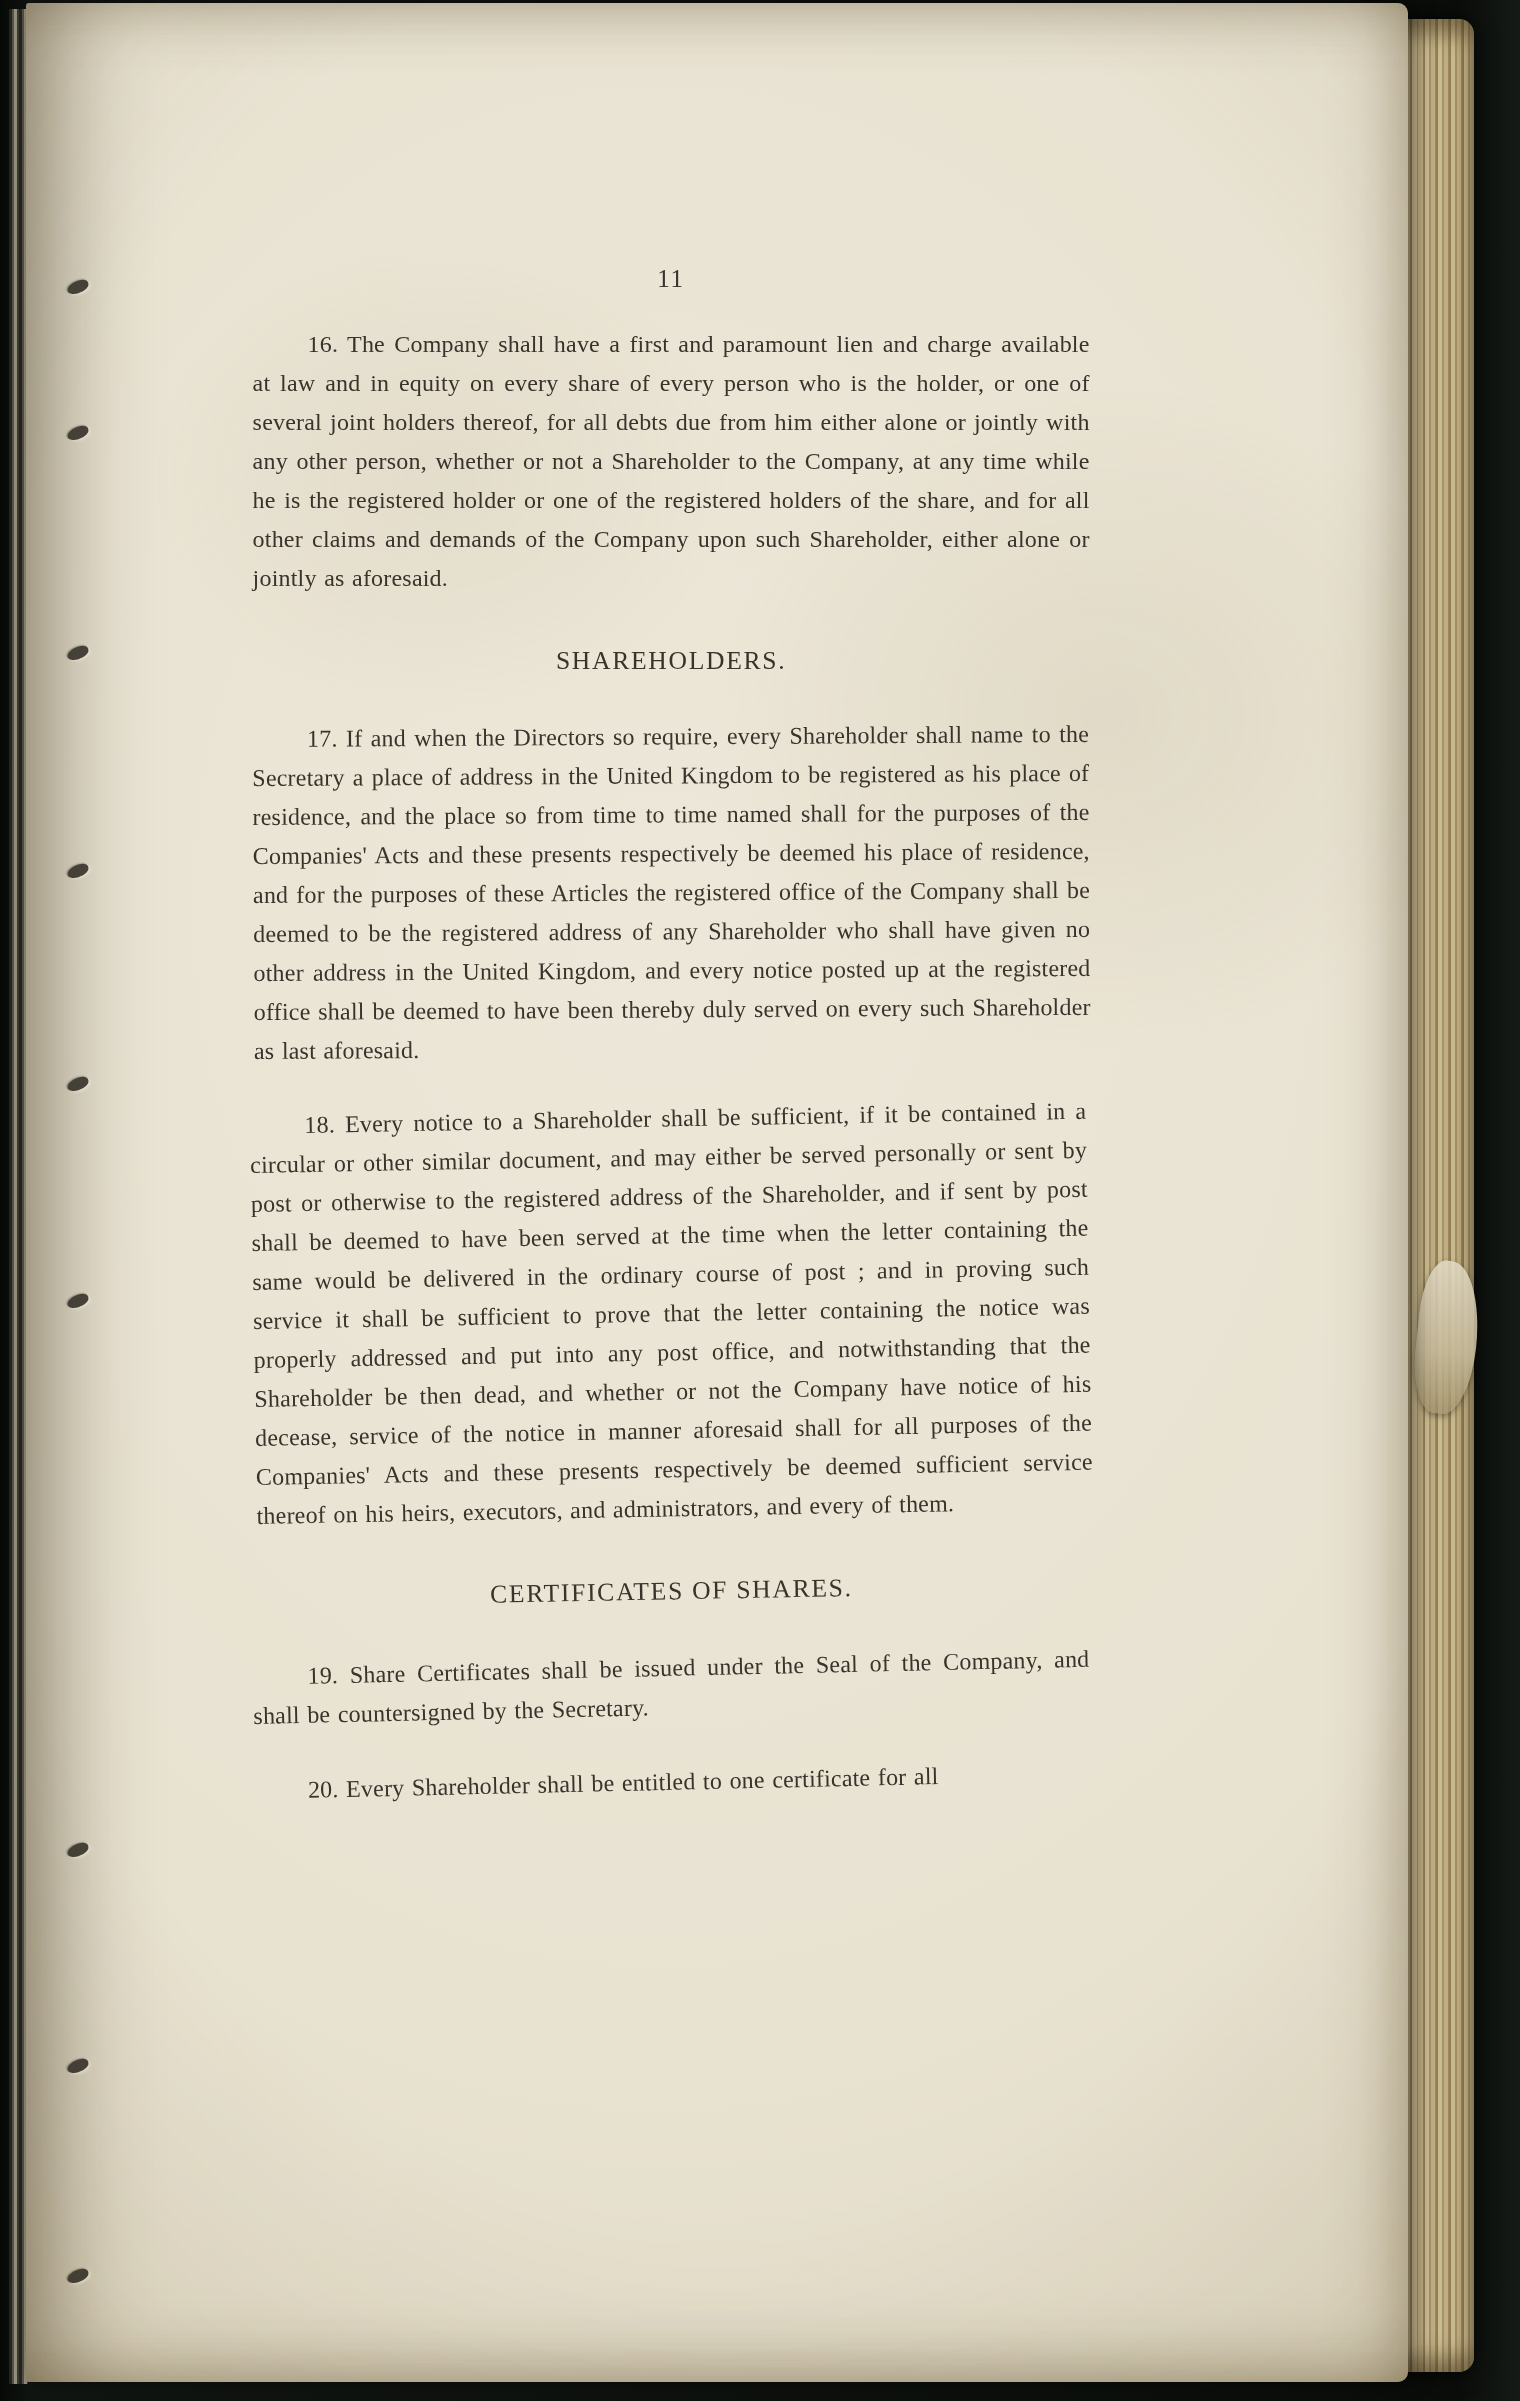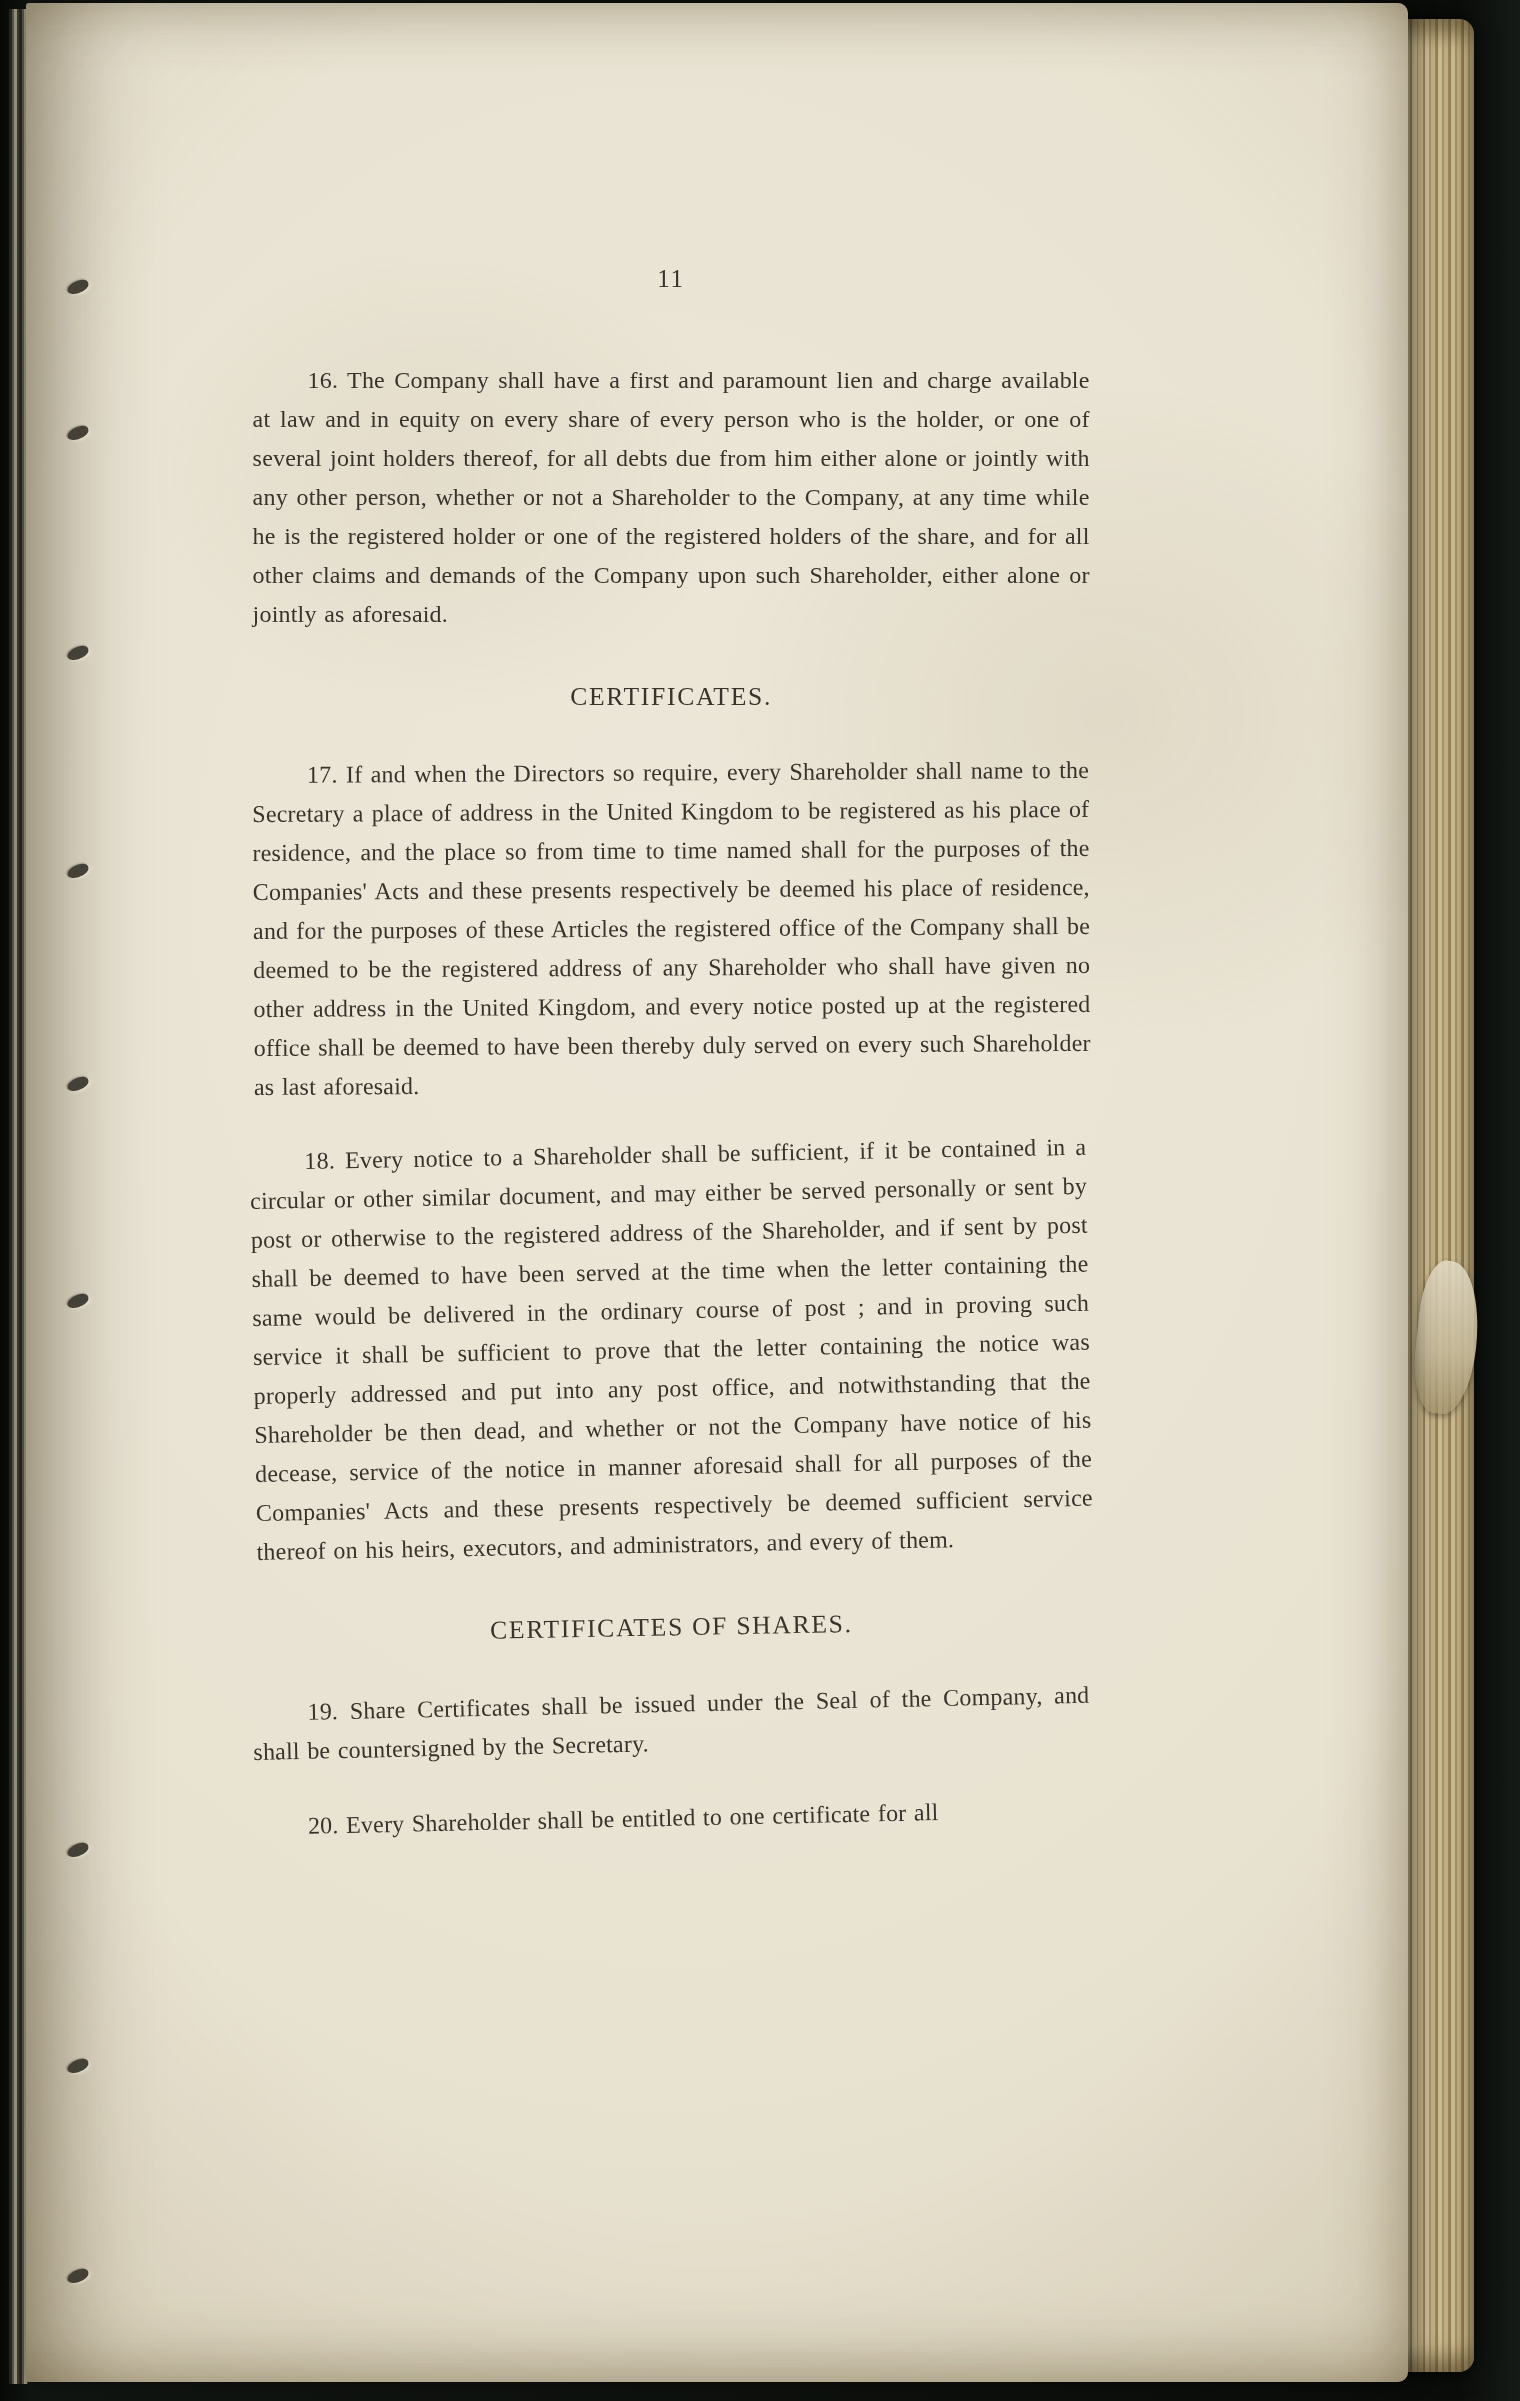--- a/index.html
+++ b/index.html
@@ -107,21 +107,21 @@
     position: absolute;
     left: 227px;
     top: 262px;
     width: 837px;
     color: #38332b;
   }
   .page-number {
     text-align: center;
     font-size: 25px;
     letter-spacing: 1.7px;
-    margin-bottom: 68px;
+    margin-bottom: 32px;
   }
   .para {
     font-size: 24px;
     line-height: 39px;
     text-align: justify;
     margin: 0 0 36px 0;
     letter-spacing: 0.2px;
     word-spacing: 1.3px;
   }
   .para.indent { text-indent: 55px; }
@@ -159,21 +159,21 @@
     <span class="stitch" style="top: 2057px;"></span>
     <span class="stitch" style="top: 2267px;"></span>
 
     <div class="text-column">
 
       <div class="page-number">11</div>
 
 
       <p class="para indent">16. The Company shall have a first and paramount lien and charge available at law and in equity on every share of every person who is the holder, or one of several joint holders thereof, for all debts due from him either alone or jointly with any other person, whether or not a Shareholder to the Company, at any time while he is the registered holder or one of the registered holders of the share, and for all other claims and demands of the Company upon such Shareholder, either alone or jointly as aforesaid.</p>
 
-      <h2 class="heading">CERTIFICATES.</h2>
+      <h2 class="heading">SHAREHOLDERS.</h2>
 
       <p class="para indent tilt-a">17. If and when the Directors so require, every Shareholder shall name to the Secretary a place of address in the United Kingdom to be registered as his place of residence, and the place so from time to time named shall for the purposes of the Companies' Acts and these presents respectively be deemed his place of residence, and for the purposes of these Articles the registered office of the Company shall be deemed to be the registered address of any Shareholder who shall have given no other address in the United Kingdom, and every notice posted up at the registered office shall be deemed to have been thereby duly served on every such Shareholder as last aforesaid.</p>
 
       <p class="para indent tilt-b">18. Every notice to a Shareholder shall be sufficient, if it be contained in a circular or other similar document, and may either be served personally or sent by post or otherwise to the registered address of the Shareholder, and if sent by post shall be deemed to have been served at the time when the letter containing the same would be delivered in the ordinary course of post ; and in proving such service it shall be sufficient to prove that the letter containing the notice was properly addressed and put into any post office, and notwithstanding that the Shareholder be then dead, and whether or not the Company have notice of his decease, service of the notice in manner aforesaid shall for all purposes of the Companies' Acts and these presents respectively be deemed sufficient service thereof on his heirs, executors, and administrators, and every of them.</p>
 
       <h2 class="heading tilt-b">CERTIFICATES OF SHARES.</h2>
 
       <p class="para indent tilt-c">19. Share Certificates shall be issued under the Seal of the Company, and shall be countersigned by the Secretary.</p>
 
       <p class="para indent tilt-c">20. Every Shareholder shall be entitled to one certificate for all</p>

